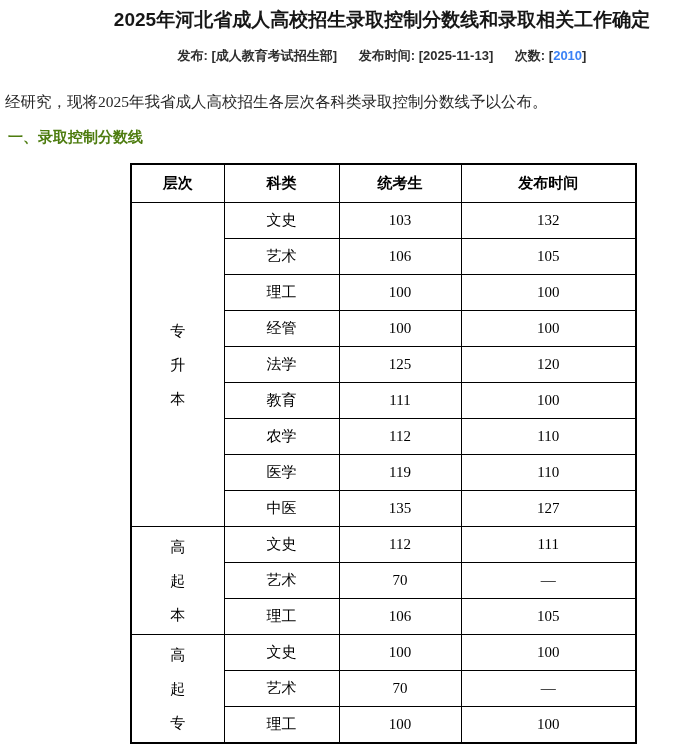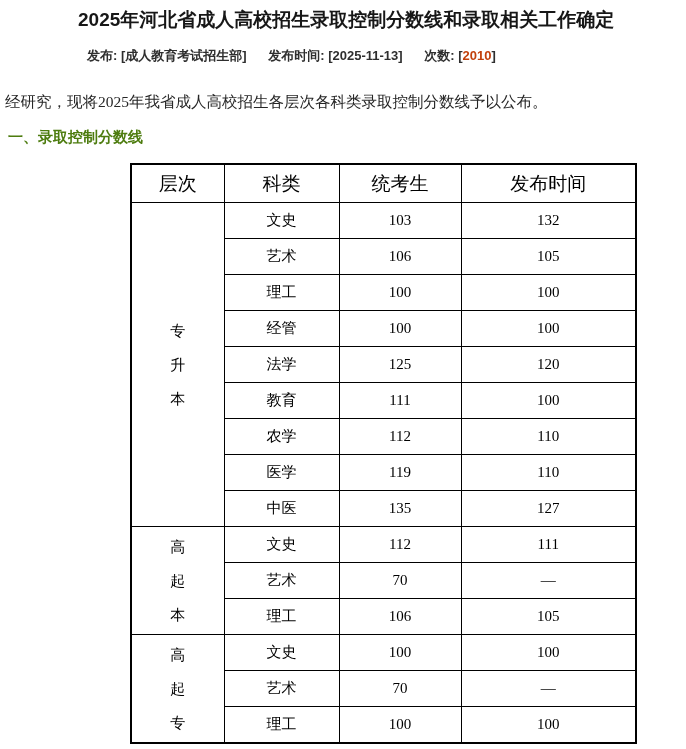--- a/index.html
+++ b/index.html
@@ -1,53 +1,53 @@
 <!DOCTYPE html>
 <html><head>
 <meta charset="utf-8">
 <style>
   html,body { margin:0; padding:0; }
   body {
     width:686px; height:749px; overflow:hidden;
     background:#ffffff; color:#000;
     font-family:"Liberation Sans", sans-serif;
   }
-  .header-block { padding-left:78px; text-align:left; }
+  .header-block { padding-left:78px; text-align:center; }
   .page-title {
     margin:8px 0 0 0;
     font-size:19px; line-height:23px; font-weight:bold; color:#171717;
     font-family:"Liberation Sans", sans-serif;
   }
   .pub-line {
     margin-top:17px;
     font-size:13px; line-height:16px; font-weight:bold; color:#2e2e2e;
     white-space:nowrap;
   }
   .pub-seg { margin:0 9px; }
-  .count-value { color:#c2410c; }
+  .count-value { color:#3b82f6; }
   .intro {
     margin:28px 0 8px 5px;
     font-family:"Liberation Serif", serif;
     font-size:15.5px; line-height:19px; color:#262626;
   }
   .section-title {
     margin:17px 0 0 8px;
     font-size:15px; line-height:18px; font-weight:bold; color:#4d7c0f;
     font-family:"Liberation Sans", sans-serif;
   }
   table.score-table {
     border-collapse:collapse; table-layout:fixed;
     margin:17px 0 0 130px; width:505px;
     font-family:"Liberation Serif", serif; font-size:15px; color:#000;
     border:2px solid #000;
   }
   .score-table th, .score-table td {
     border:1px solid #000; text-align:center; vertical-align:middle; padding:0;
   }
-  .score-table thead th { height:37px; font-weight:normal; font-size:19px; }
+  .score-table thead th { height:37px; font-weight:bold; font-size:15px; }
   .score-table tbody td, .score-table tbody th { height:35px; font-weight:normal; }
   .level-cell div { line-height:34px; font-size:15px; }
   .col-level { width:93px; }
   .col-cat   { width:115px; }
   .col-tk    { width:122px; }
   .col-nmg   { width:175px; }
 </style>
 </head>
 <body>
 

